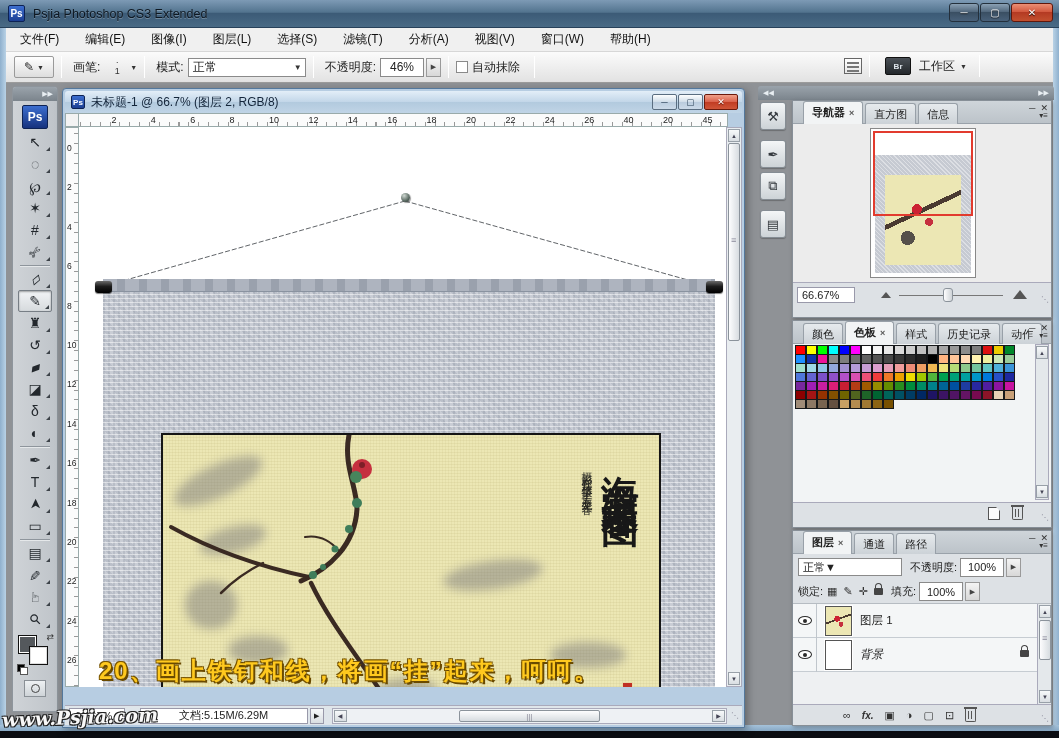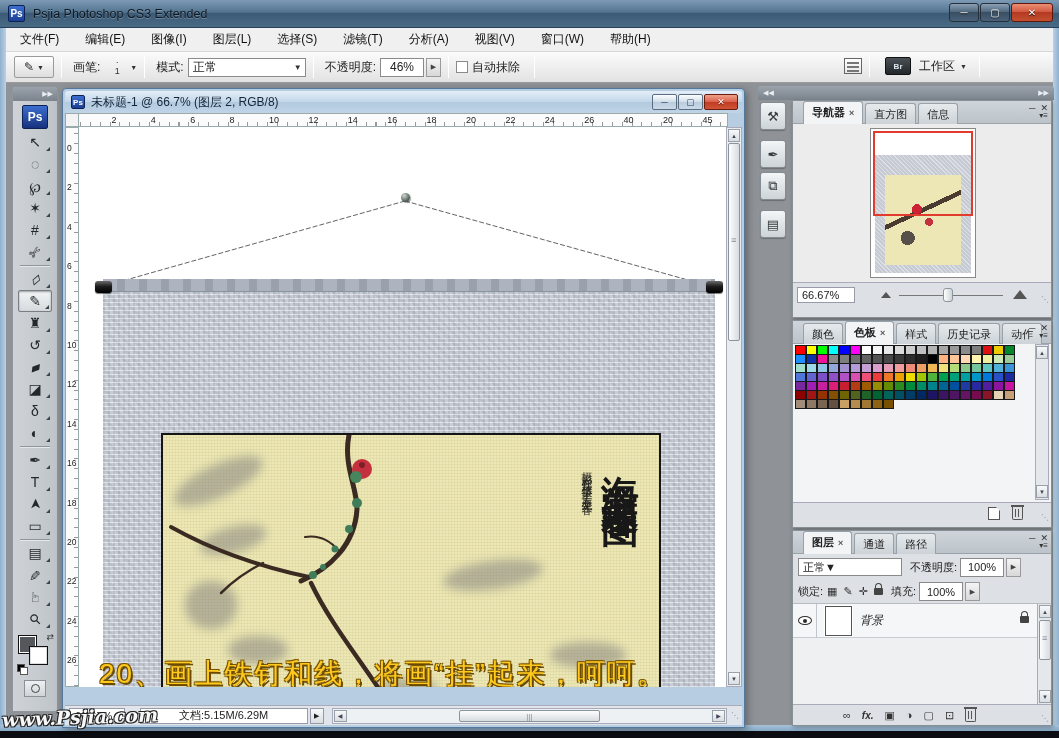--- a/index.html
+++ b/index.html
@@ -143,21 +143,21 @@
   .painting { position:absolute; left:82px; top:306px; width:500px; height:274px; background-color:#ece7b4;
     border:2px solid #151515; overflow:hidden;
     background-image:
       repeating-linear-gradient(0deg, rgba(190,180,120,.18) 0 1px, transparent 1px 3px),
       repeating-linear-gradient(90deg, rgba(190,180,120,.14) 0 1px, transparent 1px 3px); }
   .calli-main { position:absolute; right:14px; top:10px; height:256px; writing-mode:vertical-rl;
     font-family:"DejaVu Serif",serif; font-size:38px; font-weight:bold; color:#181818; letter-spacing:9px; }
   .calli-sub { position:absolute; right:66px; top:28px; height:220px; writing-mode:vertical-rl;
     font-family:"DejaVu Serif",serif; font-size:11px; color:#23231f; letter-spacing:3px; }
   .seal { position:absolute; right:26px; bottom:10px; width:11px; height:13px; background:#c03024; box-shadow:inset 0 0 0 1px #e8d9a8; }
-  .annotation { position:absolute; left:20px; top:528px; width:640px; font-size:28px; font-weight:normal;
+  .annotation { position:absolute; left:20px; top:528px; width:640px; font-size:24px; font-weight:bold;
     color:#ffc91e; letter-spacing:2px; white-space:nowrap;
     text-shadow:2px 2px 0 #6a4a00, -1px -1px 0 #7a5600, 1px -1px 0 #7a5600, -1px 1px 0 #7a5600; }
 
   
   .dockbar { left:758px; top:86px; width:296px; height:14px; background:linear-gradient(#9aa3ab,#7b848c);
     border-radius:3px 3px 0 0; color:#e8eef2; font-size:7px; display:flex; justify-content:space-between;
     padding:3px 5px 0 5px; line-height:8px; }
   .iconstrip { left:760px; top:102px; width:28px; }
   .dkbtn { width:26px; height:28px; margin-bottom:4px; border:1px solid #858d94; border-radius:3px;
     background:linear-gradient(#f4f6f7,#cdd3d7); display:flex; align-items:center; justify-content:center;
@@ -745,20 +745,27 @@
       </span>
     <span>填充:</span>
     <span class="spinfield" style="margin-left:3px">100%</span>
     <span class="spinbtn">▶</span>
   </div>
   <div class="lylist" id="lylist">
       <div class="lyrow">
         <span class="eyecell">
           <span class="icon-eye"></span>
         </span>
+        <span class="lthumb mini-paint"></span>
+        <span class="lname">图层 1</span>
+      </div>
+      <div class="lyrow">
+        <span class="eyecell">
+          <span class="icon-eye"></span>
+        </span>
         <span class="lthumb "></span>
         <span class="lname italic">背景</span>
         <span class="icon-lock lylock"></span>
       </div>
       <div class="lyscroll">
         <span class="sbtn" style="top: 1px;">▲</span>
         <span class="vthumb" style="height: 40px; top: 16px;"></span>
         <span class="sbtn" style="bottom: 1px;">▼</span>
       </div>
     </div>

